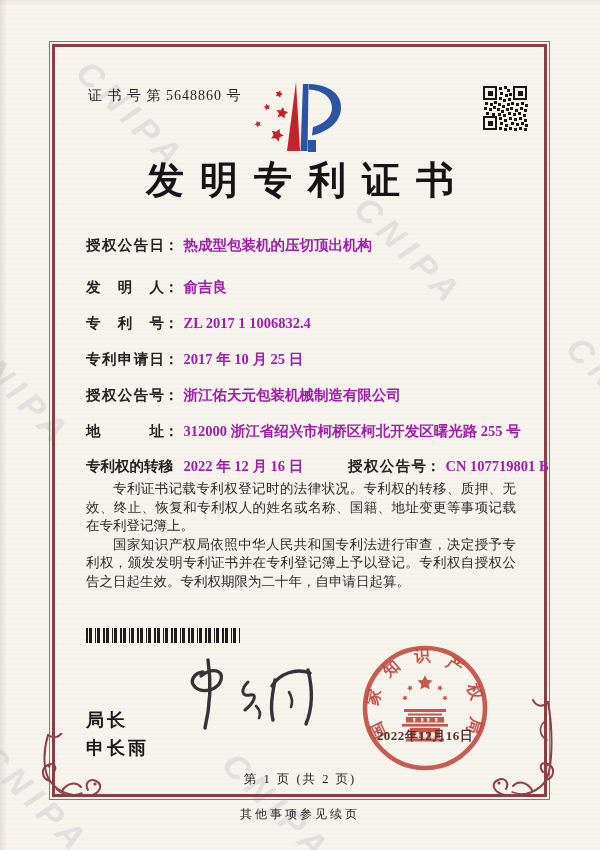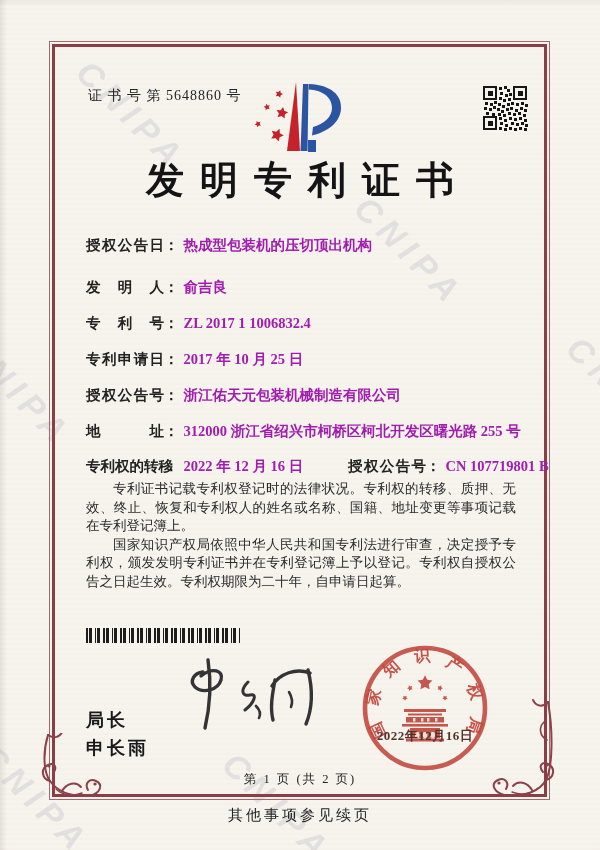--- a/index.html
+++ b/index.html
@@ -67,21 +67,21 @@
     font-weight:700;font-size:18px;line-height:28px;letter-spacing:3px;color:#19191b;margin-top:26px;
   }
   .sig{position:absolute;left:168px;top:652px;width:162px;height:88px;z-index:3;}
   .seal{position:absolute;left:360px;top:643px;width:130px;height:130px;z-index:4;opacity:.92;mix-blend-mode:multiply;}
   .pageno{
     position:absolute;left:0;top:771px;width:600px;text-align:center;z-index:3;
     font-size:12.5px;letter-spacing:2px;color:#232326;
   }
   .footnote{
     position:absolute;left:0;top:806px;width:600px;text-align:center;z-index:3;
-    font-size:15px;letter-spacing:3px;color:#232326;
+    font-size:12px;letter-spacing:3px;color:#232326;
   }
   .hidden-defs{position:absolute;width:0;height:0;}
 </style>
 </head>
 <body>
 
 <svg class="hidden-defs" aria-hidden="true">
     <defs>
   <path id="star" d="M0,-10 L2.94,-4.05 9.51,-3.09 4.76,1.55 5.88,8.09 0,5 -5.88,8.09 -4.76,1.55 -9.51,-3.09 -2.94,-4.05 Z"></path>
 </defs>

